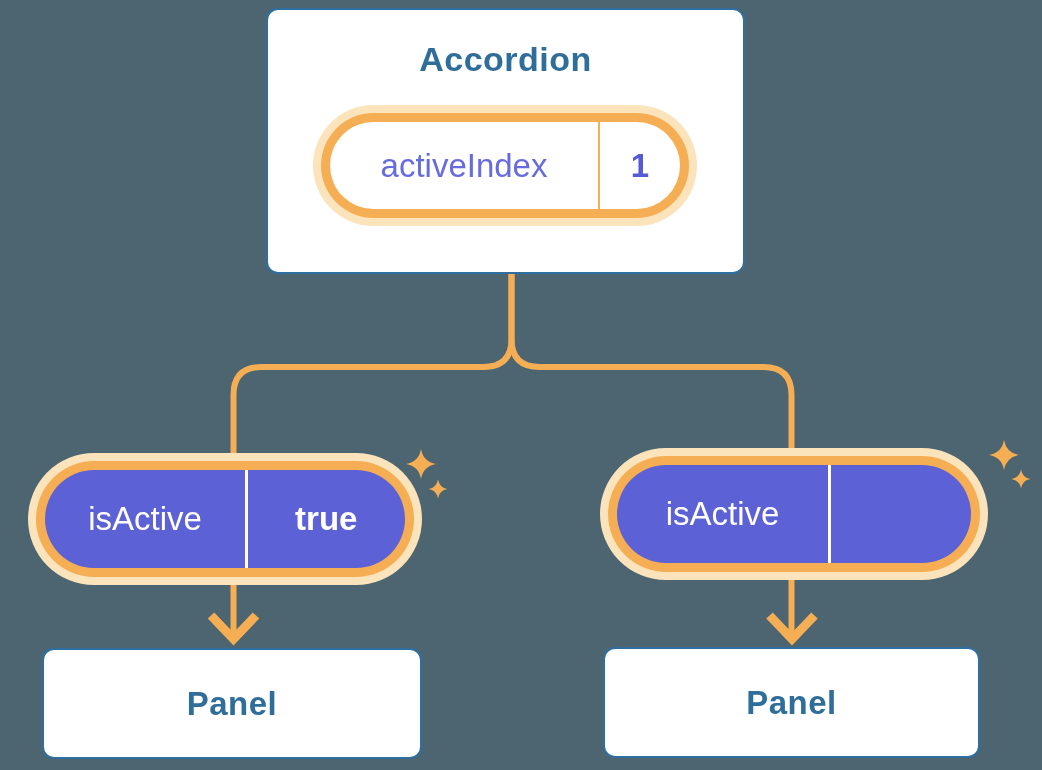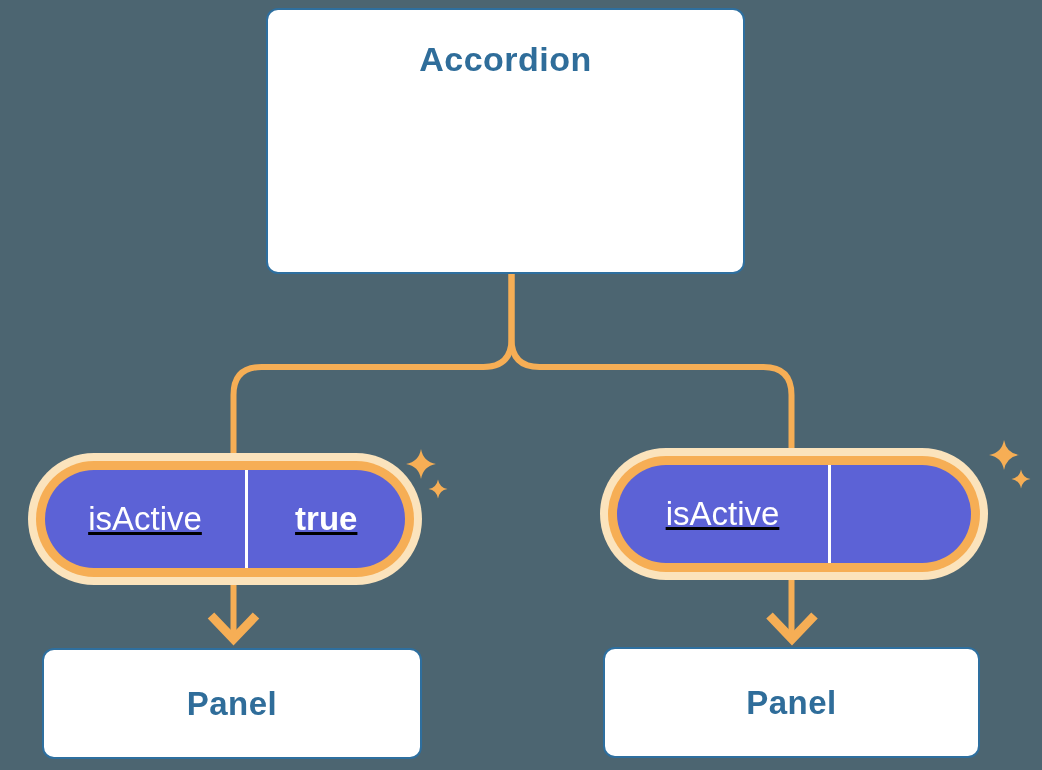--- a/index.html
+++ b/index.html
@@ -45,21 +45,21 @@
     border-radius:999px;
     box-shadow:0 0 0 8px var(--glow-orange);
     padding:9px;
   }
   .pill-inner{
     width:100%;height:100%;border-radius:999px;overflow:hidden;
     display:flex;align-items:stretch;box-sizing:border-box;
   }
   .pill-state{left:321px;top:113px;width:368px;height:105px;}
   .pill-state .pill-inner{background:var(--card-bg);}
-  .pill-prop{background:var(--accent-orange);text-decoration:underline;}
+  .pill-prop{background:var(--accent-orange);}
   .pill-prop .pill-inner{background:var(--prop-pill-purple);}
   .pill-prop-left{left:36px;top:461px;width:378px;height:116px;}
   .pill-prop-right{left:608px;top:456px;width:372px;height:116px;}
 
   .cell{display:flex;align-items:center;justify-content:center;}
   .state-name{flex:none;width:268px;font-size:33px;font-weight:500;color:var(--state-name-purple);}
   .state-divider{flex:none;width:2px;background:var(--accent-orange);}
   .state-value{flex:1;font-size:33px;font-weight:700;color:var(--state-value-purple);}
 
   .prop-name{flex:none;font-size:33px;font-weight:400;color:var(--prop-text-white);}
@@ -94,20 +94,27 @@
     <g>
       <path class="sparkle" d="M1004 440 Q1006.3 452.8 1019 455 Q1006.3 457.2 1004 470 Q1001.8 457.2 989 455 Q1001.8 452.8 1004 440 Z"></path>
       <path class="sparkle" d="M1021 469.5 Q1022.4 477.6 1030.5 479 Q1022.4 480.4 1021 488.5 Q1019.6 480.4 1011.5 479 Q1019.6 477.6 1021 469.5 Z"></path>
     </g>
   </svg>
 
   <div class="card card-accordion">
     <div class="card-title">Accordion</div>
   </div>
 
+  <div class="pill pill-state">
+    <div class="pill-inner">
+      <div class="cell state-name">activeIndex</div>
+      <div class="state-divider"></div>
+      <div class="cell state-value">1</div>
+    </div>
+  </div>
 
   <div class="pill pill-prop pill-prop-left">
     <div class="pill-inner">
       <div class="cell prop-name">isActive</div>
       <div class="prop-divider"></div>
       <div class="cell prop-value">true</div>
     </div>
   </div>
 
   <div class="pill pill-prop pill-prop-right">

